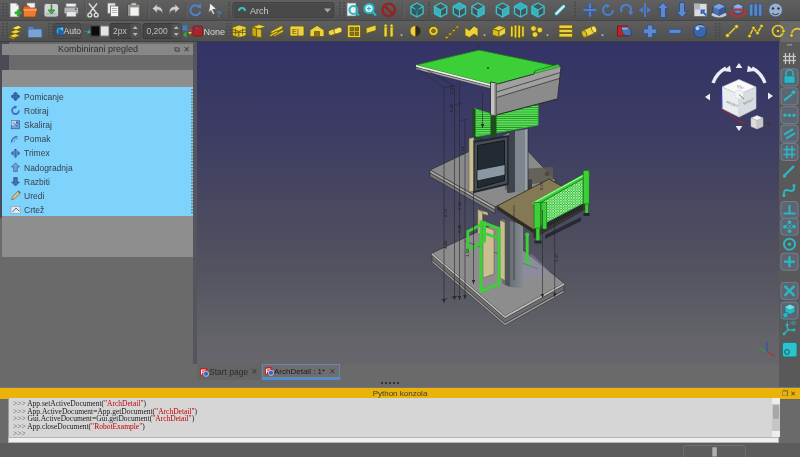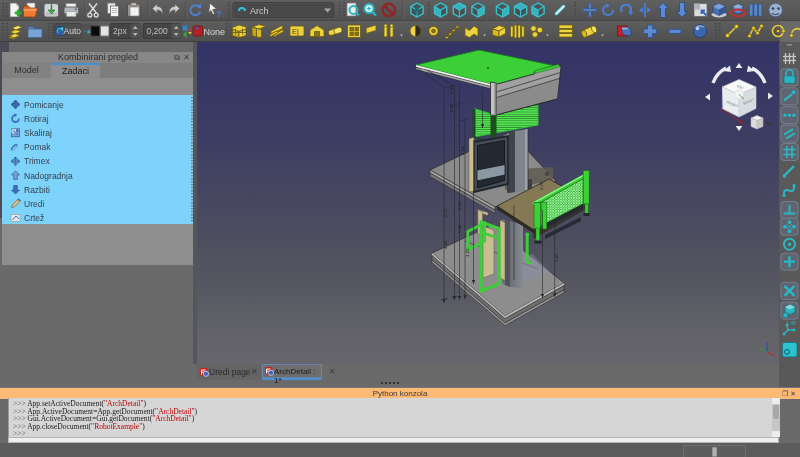--- a/index.html
+++ b/index.html
@@ -1,35 +1,35 @@
 <!DOCTYPE html>
 <html><head><meta charset="utf-8">
 <style>
 html,body{margin:0;padding:0;}
 body{width:800px;height:457px;position:relative;overflow:hidden;background:#6a6a6a;font-family:"Liberation Sans",sans-serif;}
 .abs{position:absolute;}
 #row1{left:0;top:0;width:800px;height:20px;background:linear-gradient(#606060,#515151);border-bottom:1px solid #464646;}
 #row2{left:0;top:21px;width:780px;height:20px;background:linear-gradient(#5e5e5e,#4f4f4f);border-bottom:1px solid #3e3e3e;}
 #main{left:0;top:42px;width:800px;height:345px;background:#6a6a6a;}
 #leftstrip{left:0;top:0;width:9px;height:176px;background:#4b4b58;}
-#panel{left:2px;top:10px;width:192px;height:214px;}
+#panel{left:2px;top:2px;width:192px;height:214px;}
 #ptitle{left:0;top:0;width:192px;height:11px;background:#878787;color:#2e2e2e;font-size:9px;text-align:center;line-height:11px;}
 #ptabs{left:0;top:11px;width:192px;height:15px;background:#7d7d7d;border-bottom:1px solid #686868;}
 .ptab{position:absolute;top:0;height:15px;font-size:9px;color:#303030;text-align:center;line-height:15px;}
 #tabmodel{left:0;width:49px;background:#828282;border-right:1px solid #6e6e6e;}
 #tabzadaci{left:49px;width:49px;background:#8d8d8d;border-top:2.5px solid #4a8fd6;line-height:12px;color:#222;}
 #pcontent{left:0;top:26px;width:192px;height:187px;background:#8e8e8e;}
 #mheader{left:0;top:5px;width:187px;height:12px;background:#4f4f4f;color:#f0f0f0;font-size:9px;font-weight:bold;text-align:center;line-height:12px;}
 #mlist{left:0;top:17px;width:192px;height:129px;background:#7dd3fc;}
 #viewport{left:197px;top:0;width:582px;height:323px;background:linear-gradient(#333367 0%,#3d3d63 30%,#50505f 65%,#636369 92%,#66666c 100%);}
 #rightbar{left:779px;top:0;width:21px;height:345px;background:#595959;}
 #tabbar{left:197px;top:322px;width:582px;height:16px;}
 .dtab{position:absolute;top:0;height:16px;font-size:8.5px;color:#2b2b2b;}
 #splitter{left:0;top:380px;width:800px;height:7px;}
-#pytitle{left:0;top:387px;width:800px;height:11px;background:#fdba74;border-top:1px solid #757575;color:#3b3b3b;font-size:8px;text-align:center;line-height:11px;}
+#pytitle{left:0;top:387px;width:800px;height:11px;background:#eab308;border-top:1px solid #757575;color:#3b3b3b;font-size:8px;text-align:center;line-height:11px;}
 #console{left:8px;top:398px;width:771px;height:39px;background:#d6d6d6;border-left:1px solid #9a9a9a;font-family:"Liberation Serif",serif;font-size:7.5px;color:#1a1a1a;}
 .cline{position:absolute;left:4px;white-space:pre;}
 .red{color:#c00000;}
 #hscroll{left:8px;top:437px;width:771px;height:6px;background:#efefef;border:1px solid #b5b5b5;box-sizing:border-box;}
 #statusbar{left:0;top:443px;width:800px;height:14px;background:#5c5c5c;}
 #touchpad{left:683px;top:1.5px;width:61px;height:11px;border:1px solid #6f6f6f;border-radius:2px;background:#5d5d5d;color:#c9c9c9;font-size:12px;line-height:11px;text-align:center;}
 </style></head>
 <body>
 <div id="row1" class="abs"><svg width="800" height="20" id="svgrow1">
       <line x1="3" y1="3" x2="3" y2="17" stroke="#494949" stroke-width="2" stroke-dasharray="1.5,1.5"></line>
@@ -398,24 +398,20 @@
       </g>
       <g stroke="#6b5a10" stroke-width="0.7" fill="#ecd23e">
         <path d="M791.5,14.5 a6,6 0 0 1 9,-6" stroke="#e8c832" stroke-width="1.6" fill="none"></path>
         <circle cx="791.5" cy="14.5" r="1.8"></circle>
       </g>
     </svg></div>
 <div id="main" class="abs">
   <div id="leftstrip" class="abs"></div>
   <div id="panel" class="abs">
     <div id="ptitle" class="abs">Kombinirani pregled<span style="position:absolute;right:14px;top:0px;font-size:8px;color:#3a3a3a;">⧉</span><span style="position:absolute;right:4px;top:0px;font-size:8px;color:#3a3a3a;">✕</span></div>
-    <div id="ptabs" class="abs">
-      <div id="tabmodel" class="ptab">Model</div>
-      <div id="tabzadaci" class="ptab">Zadaci</div>
-    </div>
     <div id="pcontent" class="abs">
       <div id="mlist" class="abs"><svg width="192" height="129" id="svglist">
             <g fill="#3f6fc0" stroke="#27477c" stroke-width="0.5">
               <path d="M13.5,4.9 l2,2.2 h-4 z"></path>
               <path d="M13.5,13.9 l2,-2.2 h-4 z"></path>
               <path d="M9.0,9.4 l2.2,-2 v4 z"></path>
               <path d="M18.0,9.4 l-2.2,-2 v4 z"></path>
               <rect x="12.7" y="6.6000000000000005" width="1.6" height="5.6"></rect>
               <rect x="10.7" y="8.6" width="5.6" height="1.6"></rect>
             </g>
@@ -686,24 +682,24 @@
       </svg></div>
   <div id="tabbar" class="abs">
     <div class="dtab" id="dtab1" style="left:0;width:64px;background:#646464;">
         <svg width="64" height="16" style="position:absolute">
           <g>
             <rect x="3" y="4" width="7.5" height="7.5" rx="1" fill="#cc2222"></rect>
             <path d="M4.5,10.5 v-4.5 h4 m-4,2.2 h3" stroke="#fff" stroke-width="1" fill="none"></path>
             <circle cx="9" cy="9.8" r="2.6" fill="#3a66c4" stroke="#d9e4f4" stroke-width="0.7"></circle>
           </g>
         </svg>
-        <span style="position:absolute;left:12px;top:3px;">Uredi page</span>
+        <span style="position:absolute;left:12px;top:3px;">Start page</span>
         <span style="position:absolute;left:54px;top:3px;color:#3c3c3c;font-size:8px;">✕</span>
       </div>
-    <div class="dtab" id="dtab2" style="left:65px;width:60px;background:#6e6e6e;border-bottom:2.5px solid #4f8fd0;height:13.5px;box-shadow:inset 0 0 0 1px #6787ad;">
+    <div class="dtab" id="dtab2" style="left:65px;width:78px;background:#6e6e6e;border-bottom:2.5px solid #4f8fd0;height:13.5px;box-shadow:inset 0 0 0 1px #6787ad;">
         <svg width="78" height="16" style="position:absolute">
           <g>
             <rect x="3" y="3" width="7.5" height="7.5" rx="1" fill="#cc2222"></rect>
             <path d="M4.5,9.5 v-4.5 h4 m-4,2.2 h3" stroke="#fff" stroke-width="1" fill="none"></path>
             <circle cx="9" cy="8.8" r="2.6" fill="#3a66c4" stroke="#d9e4f4" stroke-width="0.7"></circle>
           </g>
         </svg>
         <span style="position:absolute;left:12px;top:2.5px;color:#1c1c1c;font-size:8px;">ArchDetail : 1*</span>
         <span style="position:absolute;left:67px;top:2.5px;color:#3c3c3c;font-size:8px;">✕</span>
       </div>

